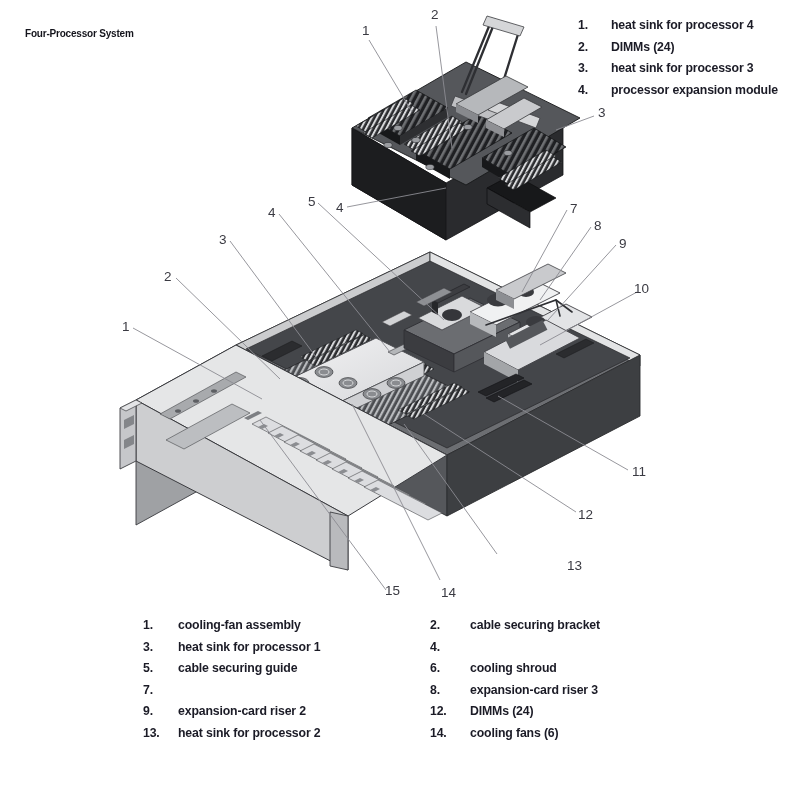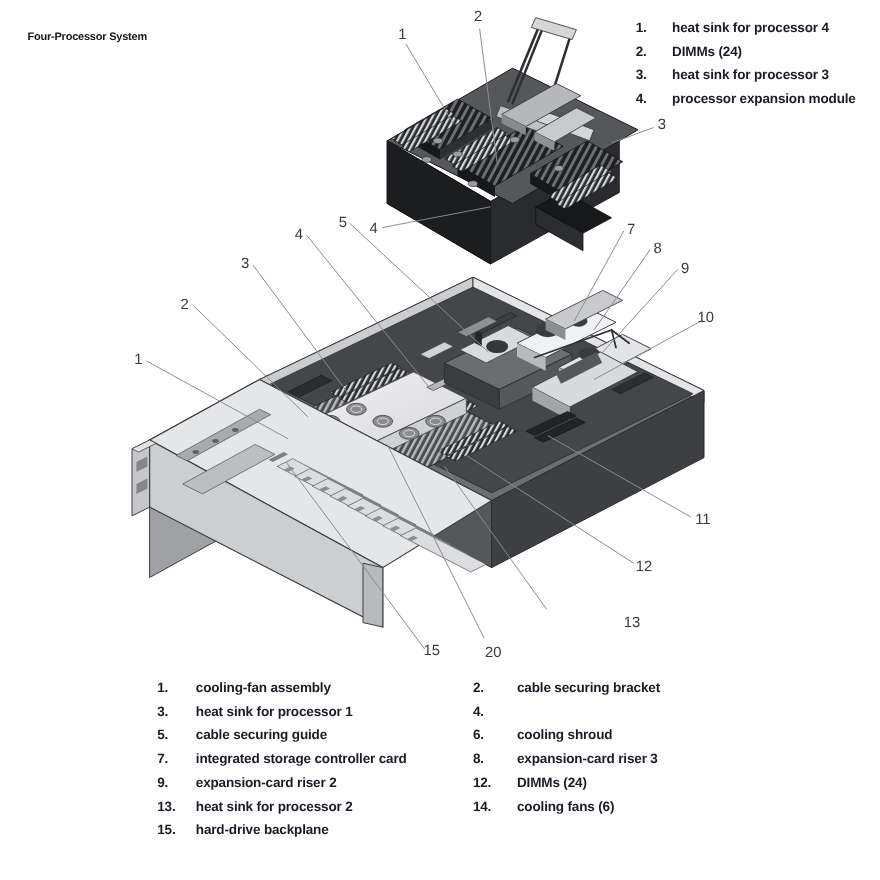--- a/index.html
+++ b/index.html
@@ -400,21 +400,21 @@
   <div class="callout" style="left:219px; top:233px;">3</div>
   <div class="callout" style="left:268px; top:206px;">4</div>
   <div class="callout" style="left:308px; top:195px;">5</div>
   <div class="callout" style="left:570px; top:202px;">7</div>
   <div class="callout" style="left:594px; top:219px;">8</div>
   <div class="callout" style="left:619px; top:237px;">9</div>
   <div class="callout" style="left:634px; top:282px;">10</div>
   <div class="callout" style="left:632px; top:465px;">11</div>
   <div class="callout" style="left:578px; top:508px;text-align:right;">12</div>
   <div class="callout" style="left:523px; top:559px;margin-left:44px;">13</div>
-  <div class="callout" style="left:441px; top:586px;">20</div>
+  <div class="callout" style="left:441px; top:586px;">14</div>
   <div class="callout" style="left:385px; top:584px;">15</div>
 
   <div class="legend" id="legend-top">
     <div class="row">
       <span class="num">1.</span>
       <span class="lbl">heat sink for processor 4</span>
     </div>
     <div class="row">
       <span class="num">2.</span>
       <span class="lbl">DIMMs (24)</span>
@@ -437,34 +437,29 @@
     <div class="row">
       <span class="num">3.</span>
       <span class="lbl">heat sink for processor 1</span>
     </div>
     <div class="row">
       <span class="num">5.</span>
       <span class="lbl">cable securing guide</span>
     </div>
     <div class="row">
       <span class="num">7.</span>
-      <span class="lbl">integrated storage controller card</span>
     </div>
     <div class="row">
       <span class="num">9.</span>
       <span class="lbl">expansion-card riser 2</span>
     </div>
     <div class="row">
       <span class="num">13.</span>
       <span class="lbl">heat sink for processor 2</span>
     </div>
-    <div class="row">
-      <span class="num">15.</span>
-      <span class="lbl">hard-drive backplane</span>
-    </div>
   </div>
 
   <div class="legend" id="legend-bottom-right">
     <div class="row">
       <span class="num">2.</span>
       <span class="lbl">cable securing bracket</span>
     </div>
     <div class="row">
       <span class="num">4.</span>
     </div>

